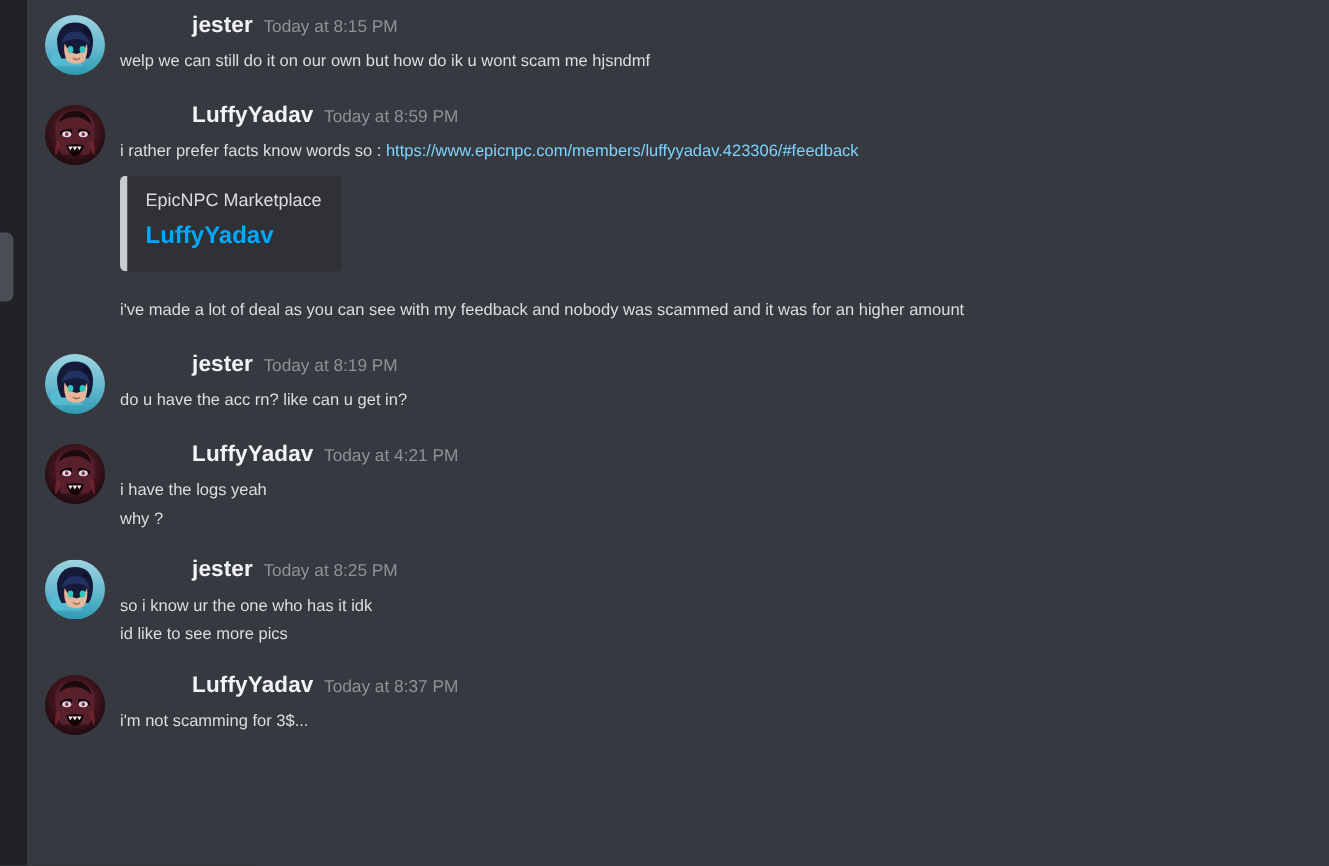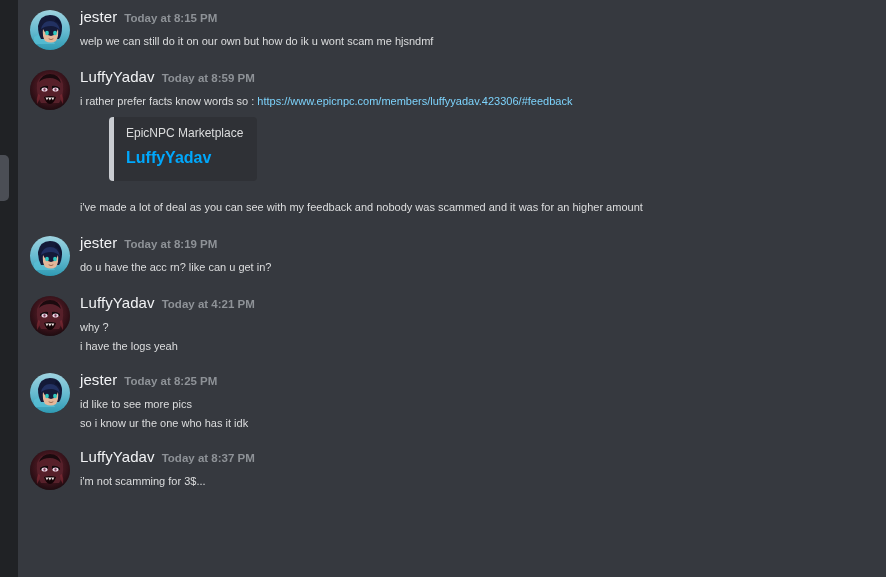--- a/index.html
+++ b/index.html
@@ -74,30 +74,31 @@
     overflow: hidden;
     background: #2b2d31;
   }
   .avatar svg {
     display: block;
     width: 40px;
     height: 40px;
   }
   .username {
     font-size: 15px;
-    font-weight: normal;
+    font-weight: bold;
     color: #f2f3f5;
     letter-spacing: 0.1px;
     vertical-align: baseline;
+    margin-left: 48px;
   }
   .timestamp {
     font-size: 11.5px;
     color: #8e9297;
     margin-left: 7px;
-    font-weight: bold;
+    font-weight: normal;
     vertical-align: baseline;
     margin-top: 34px;
   }
   .msg-line {
     padding-left: 62px;
     font-size: 11px;
     line-height: 1.45;
     color: #dcddde;
     padding-top: 2px;
     padding-bottom: 1px;
@@ -122,21 +123,20 @@
   }
   .embed {
     display: inline-block;
     background: #2f3136;
     border-left: 5px solid #c9ccd1;
     border-radius: 4px;
     padding: 9px 14px 13px 12px;
     min-width: 128px;
     max-width: 440px;
     box-sizing: border-box;
-    margin-left: 29px;
   }
   .embed-provider {
     font-size: 12px;
     color: #dcddde;
     line-height: 1.3;
     margin-bottom: 7px;
   }
   .embed-title {
     font-size: 16px;
     font-weight: bold;
@@ -267,22 +267,22 @@
               <ellipse cx="14.5" cy="19.5" rx="1.1" ry="1.3" fill="#7a3350"></ellipse>
               <ellipse cx="25.5" cy="19.5" rx="1.1" ry="1.3" fill="#7a3350"></ellipse>
               <path d="M14 27 q6 -2 12 0 q-2 7 -6 7 q-4 0 -6 -7 z" fill="#140407"></path>
               <path d="M15.5 27.6 l1.4 2.6 l1.5 -2.4 l1.5 2.6 l1.5 -2.6 l1.5 2.4 l1.4 -2.6 z" fill="#efe7e6"></path>
               <path d="M8 24 q-2 5 -1 10 q3 -4 3 -9 z" fill="#7d2a33" opacity="0.7"></path>
               <path d="M32 24 q2 5 1 10 q-3 -4 -3 -9 z" fill="#7d2a33" opacity="0.7"></path>
             </svg>
           </div>
           <span class="username">LuffyYadav</span><span class="timestamp">Today at 4:21 PM</span>
         </div>
+        <div class="msg-line">i have the logs yeah</div>
         <div class="msg-line">why ?</div>
-        <div class="msg-line">i have the logs yeah</div>
       </div>
 
       <div class="group-gap small"></div>
 
       <div class="msg-group">
         <div class="group-head">
           <div class="avatar">
             <svg viewBox="0 0 40 40" xmlns="http://www.w3.org/2000/svg">
               <rect width="40" height="40" fill="url(#jbg)"></rect>
               <path d="M4 27 q6 -5 12 -2 q7 3 9 9 l-21 0 z" fill="#58c0d6" opacity="0.75"></path>
@@ -290,22 +290,22 @@
               <path d="M11 19 q2 -8 9 -8 q8 0 10 9 q-4 -4 -9 -4 q-6 0 -10 3 z" fill="#223162"></path>
               <path d="M13 19 q3 6 8 7 q5 -1 7 -7 q1 7 -2 12 q-5 3 -11 0 q-3 -5 -2 -12 z" fill="#e4b79a"></path>
               <ellipse cx="17" cy="23" rx="1.9" ry="2.3" fill="#2ec7bf"></ellipse>
               <ellipse cx="25" cy="23" rx="1.9" ry="2.3" fill="#2ec7bf"></ellipse>
               <path d="M19 29 q2 1.5 4 0" stroke="#9c6a54" stroke-width="1" fill="none" stroke-linecap="round"></path>
               <path d="M26 8 q6 3 6 12 q-1 -7 -7 -9 z" fill="#0e1430"></path>
             </svg>
           </div>
           <span class="username">jester</span><span class="timestamp">Today at 8:25 PM</span>
         </div>
+        <div class="msg-line">so i know ur the one who has it idk</div>
         <div class="msg-line">id like to see more pics</div>
-        <div class="msg-line">so i know ur the one who has it idk</div>
       </div>
 
       <div class="group-gap small"></div>
 
       <div class="msg-group">
         <div class="group-head">
           <div class="avatar">
             <svg viewBox="0 0 40 40" xmlns="http://www.w3.org/2000/svg">
               <rect width="40" height="40" fill="url(#lbg)"></rect>
               <path d="M7 13 q3 -9 13 -9 q11 0 13 10 q1 12 -4 19 l-18 0 q-5 -8 -4 -20 z" fill="#57202a"></path>

